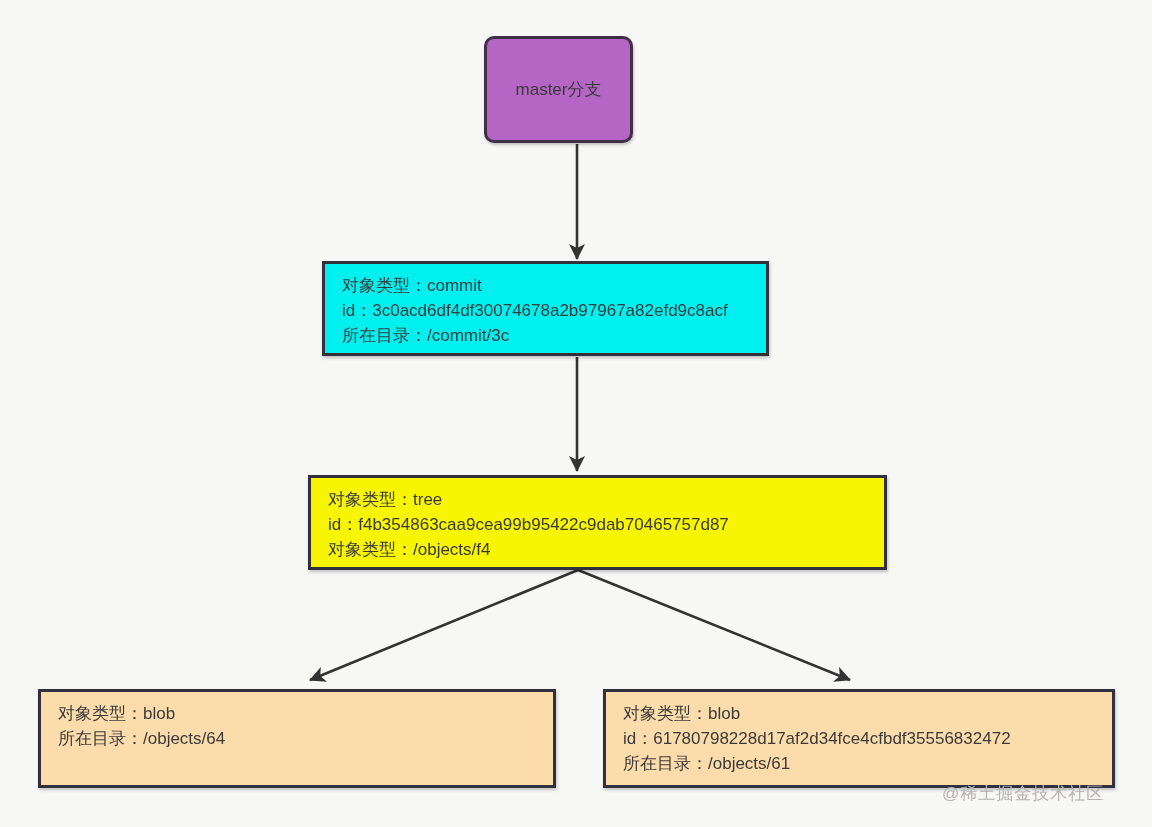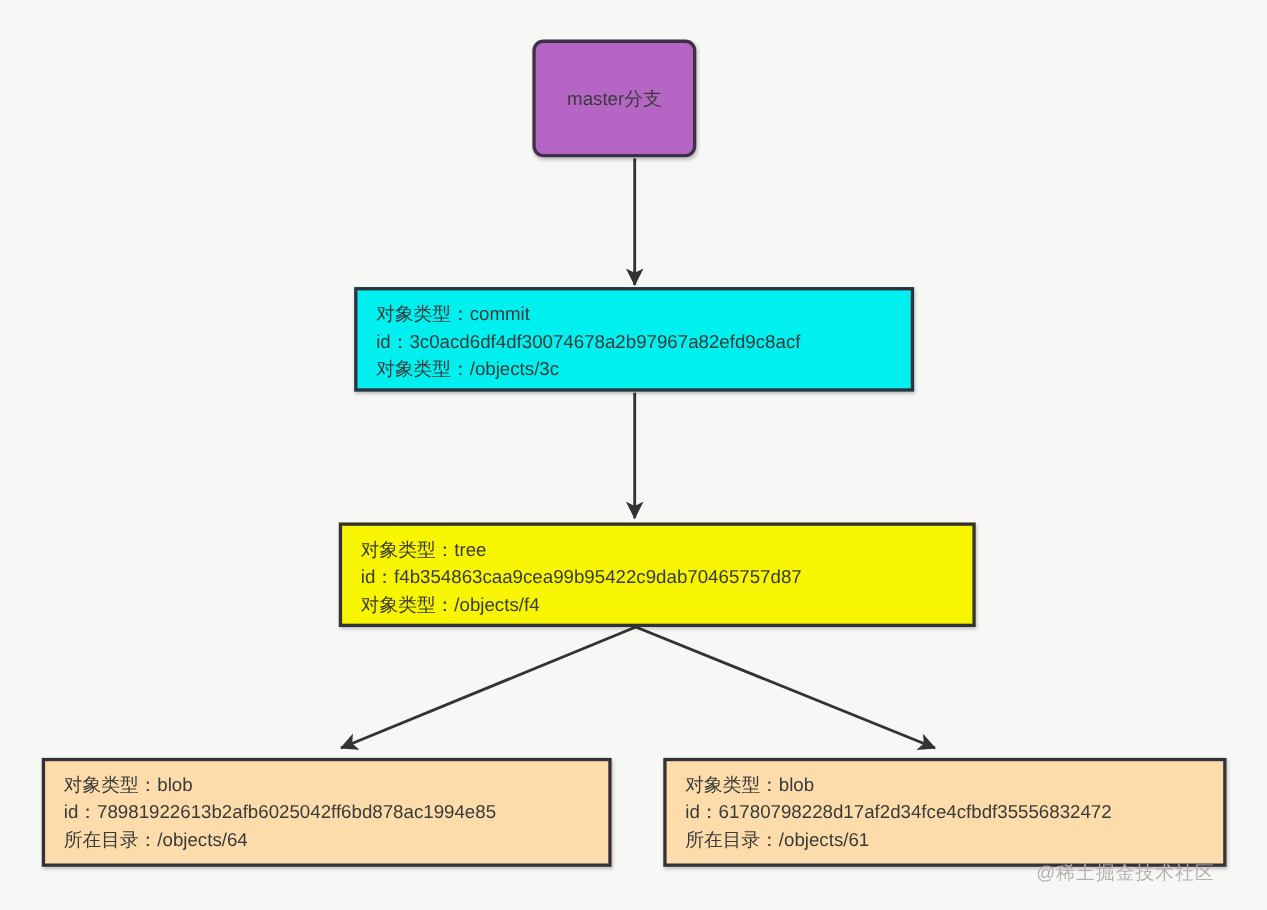--- a/index.html
+++ b/index.html
@@ -38,21 +38,21 @@
     align-items: center;
     justify-content: center;
     font-size: 17px;
   }
   .rect {
     font-size: 17px;
     line-height: 25px;
     padding: 9px 6px 0 17px;
     white-space: nowrap;
   }
-  .commit     { left: 322px; top: 261px; width: 509px; height: 95px; }
+  .commit     { left: 322px; top: 261px; width: 447px; height: 95px; }
   .tree       { left: 308px; top: 475px; width: 579px; height: 95px; }
   .blob-left  { left: 38px;  top: 689px; width: 518px; height: 99px; }
   .blob-right { left: 603px; top: 689px; width: 512px; height: 99px; }
   .watermark {
     position: absolute;
     left: 942px; top: 782px;
     font-size: 17px;
     letter-spacing: 1px;
     z-index: 5;
   }
@@ -74,32 +74,31 @@
     <line x1="578" y1="570" x2="850" y2="680" stroke="#333333" stroke-width="2.6" marker-end="url(#ah)"></line>
   </svg>
 
   <div class="node branch" style="background-color: rgb(181, 102, 197);">
     <span>master分支</span>
   </div>
 
   <div class="node rect commit" style="background-color: rgb(0, 240, 240);">
     <div>对象类型：commit</div>
     <div>id：3c0acd6df4df30074678a2b97967a82efd9c8acf</div>
-    <div>对象类型：/objects/3c</div>
+    <div>所在目录：/commit/3c</div>
   </div>
 
   <div class="node rect tree" style="background-color: rgb(247, 245, 0);">
     <div>对象类型：tree</div>
     <div>id：f4b354863caa9cea99b95422c9dab70465757d87</div>
     <div>对象类型：/objects/f4</div>
   </div>
 
   <div class="node rect blob-left" style="background-color: rgb(252, 220, 171);">
     <div>对象类型：blob</div>
-    <div>id：78981922613b2afb6025042ff6bd878ac1994e85</div>
     <div>所在目录：/objects/64</div>
   </div>
 
   <div class="node rect blob-right" style="background-color: rgb(252, 220, 171);">
     <div>对象类型：blob</div>
     <div>id：61780798228d17af2d34fce4cfbdf35556832472</div>
     <div>所在目录：/objects/61</div>
   </div>
 
   <div class="watermark" style="color: rgb(181, 178, 176);">@稀土掘金技术社区</div>

